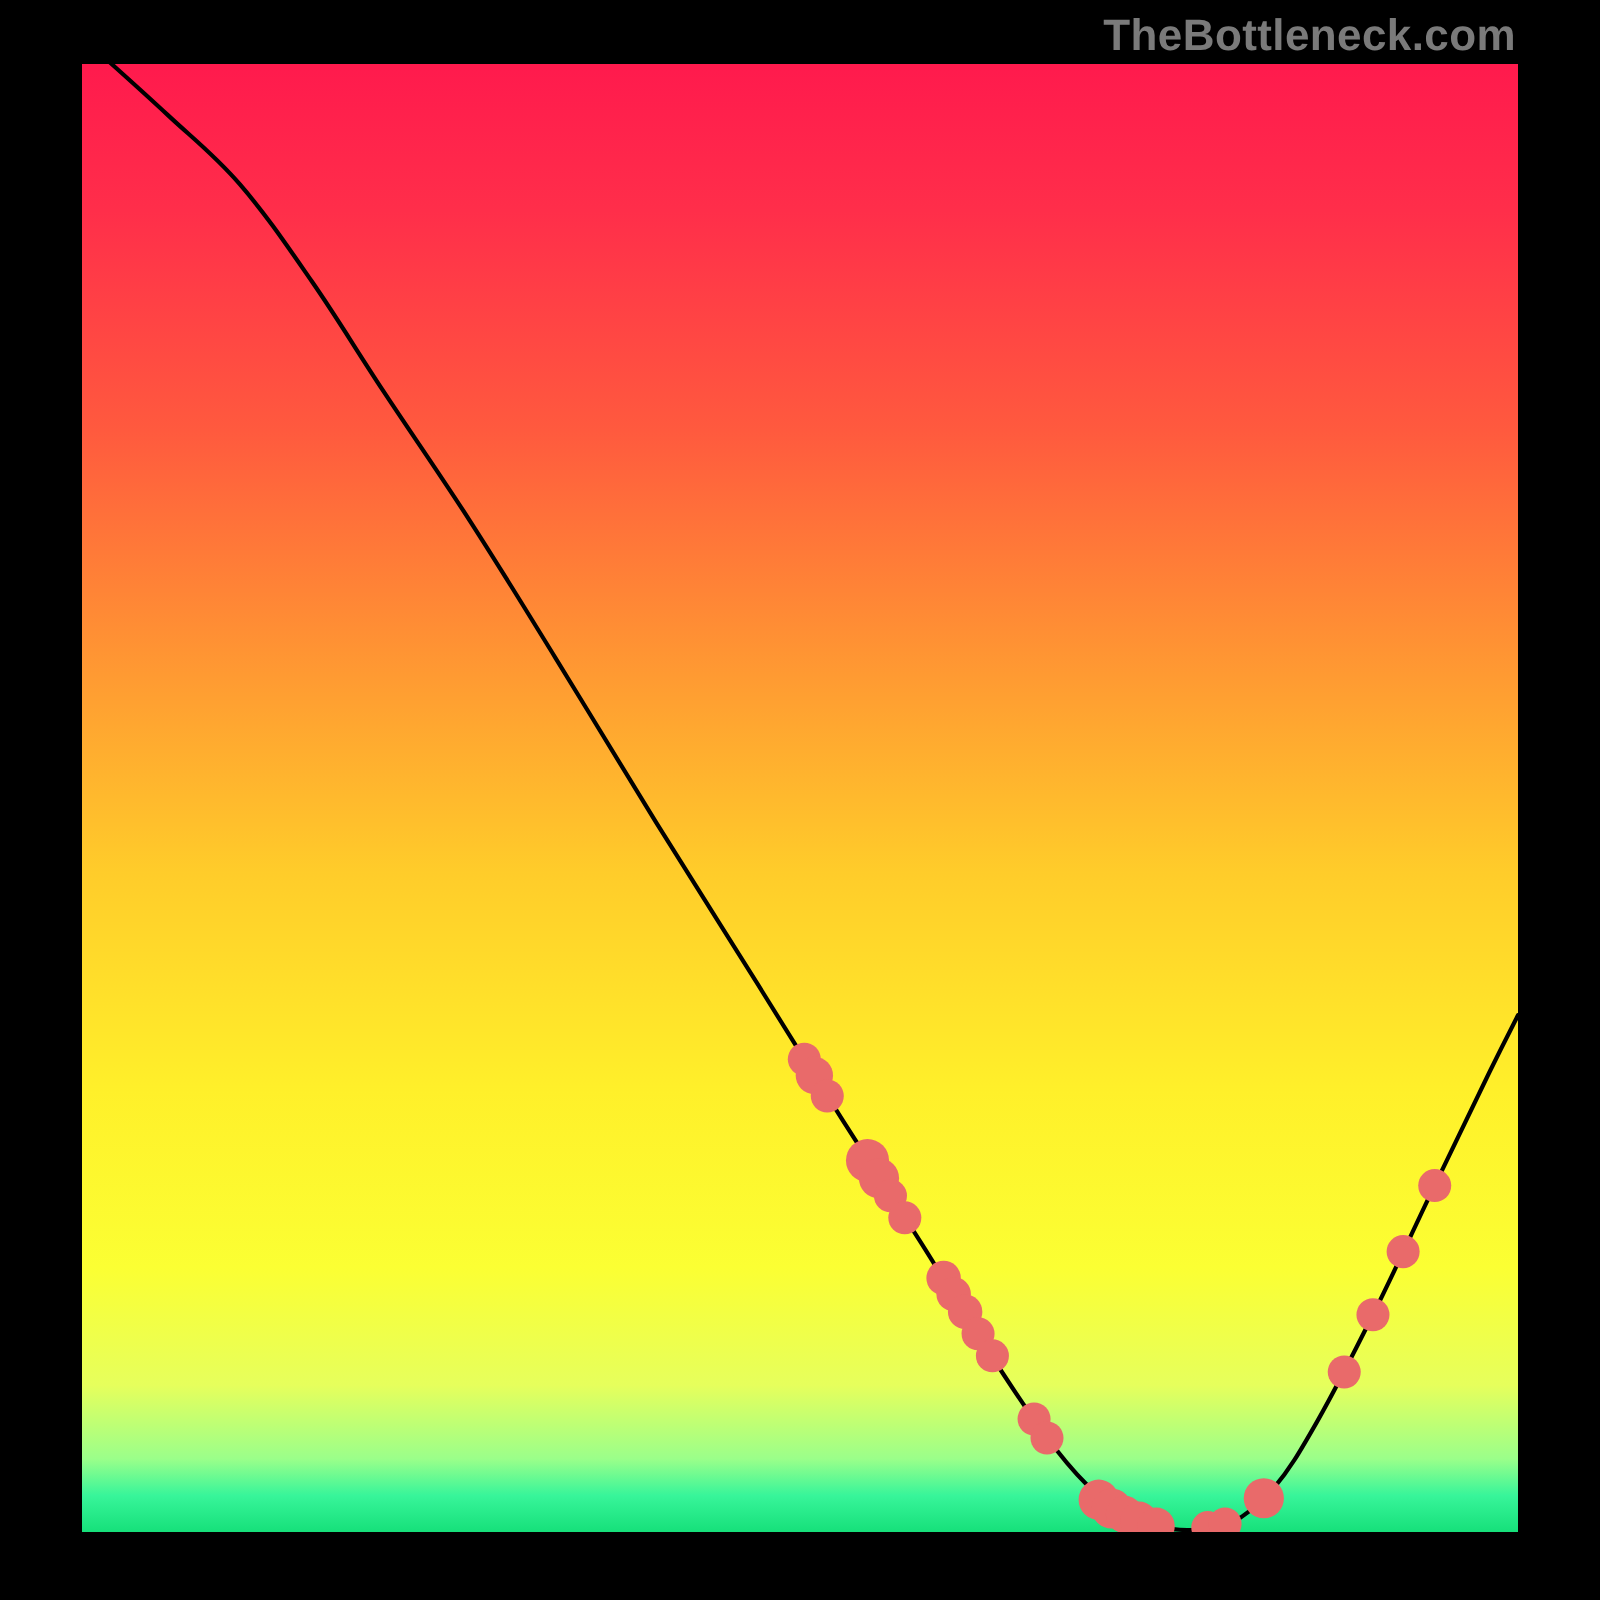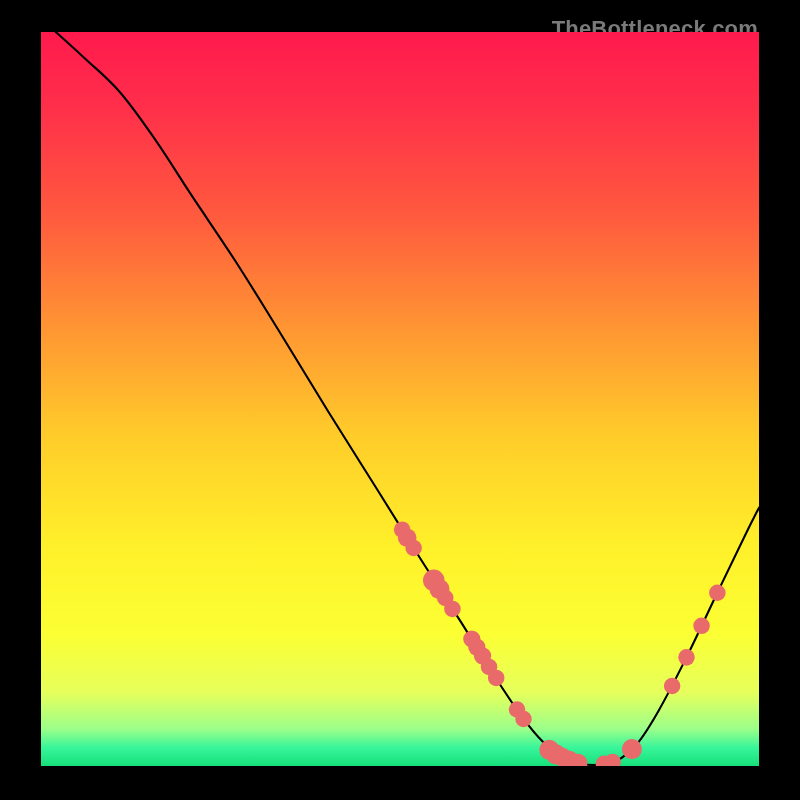--- a/index.html
+++ b/index.html
@@ -20,21 +20,21 @@
   }
   .plot-area {
     position: absolute;
     left: 41px;
     top: 32px;
     width: 718px;
     height: 734px;
   }
   .watermark {
     position: absolute;
-    top: 16px;
+    top: 5px;
     right: 42px;
     color: #7a7a7a;
     font-family: Arial, Helvetica, sans-serif;
     font-size: 22px;
     font-weight: bold;
     letter-spacing: 0.2px;
   }
   svg {
     display: block;
   }

